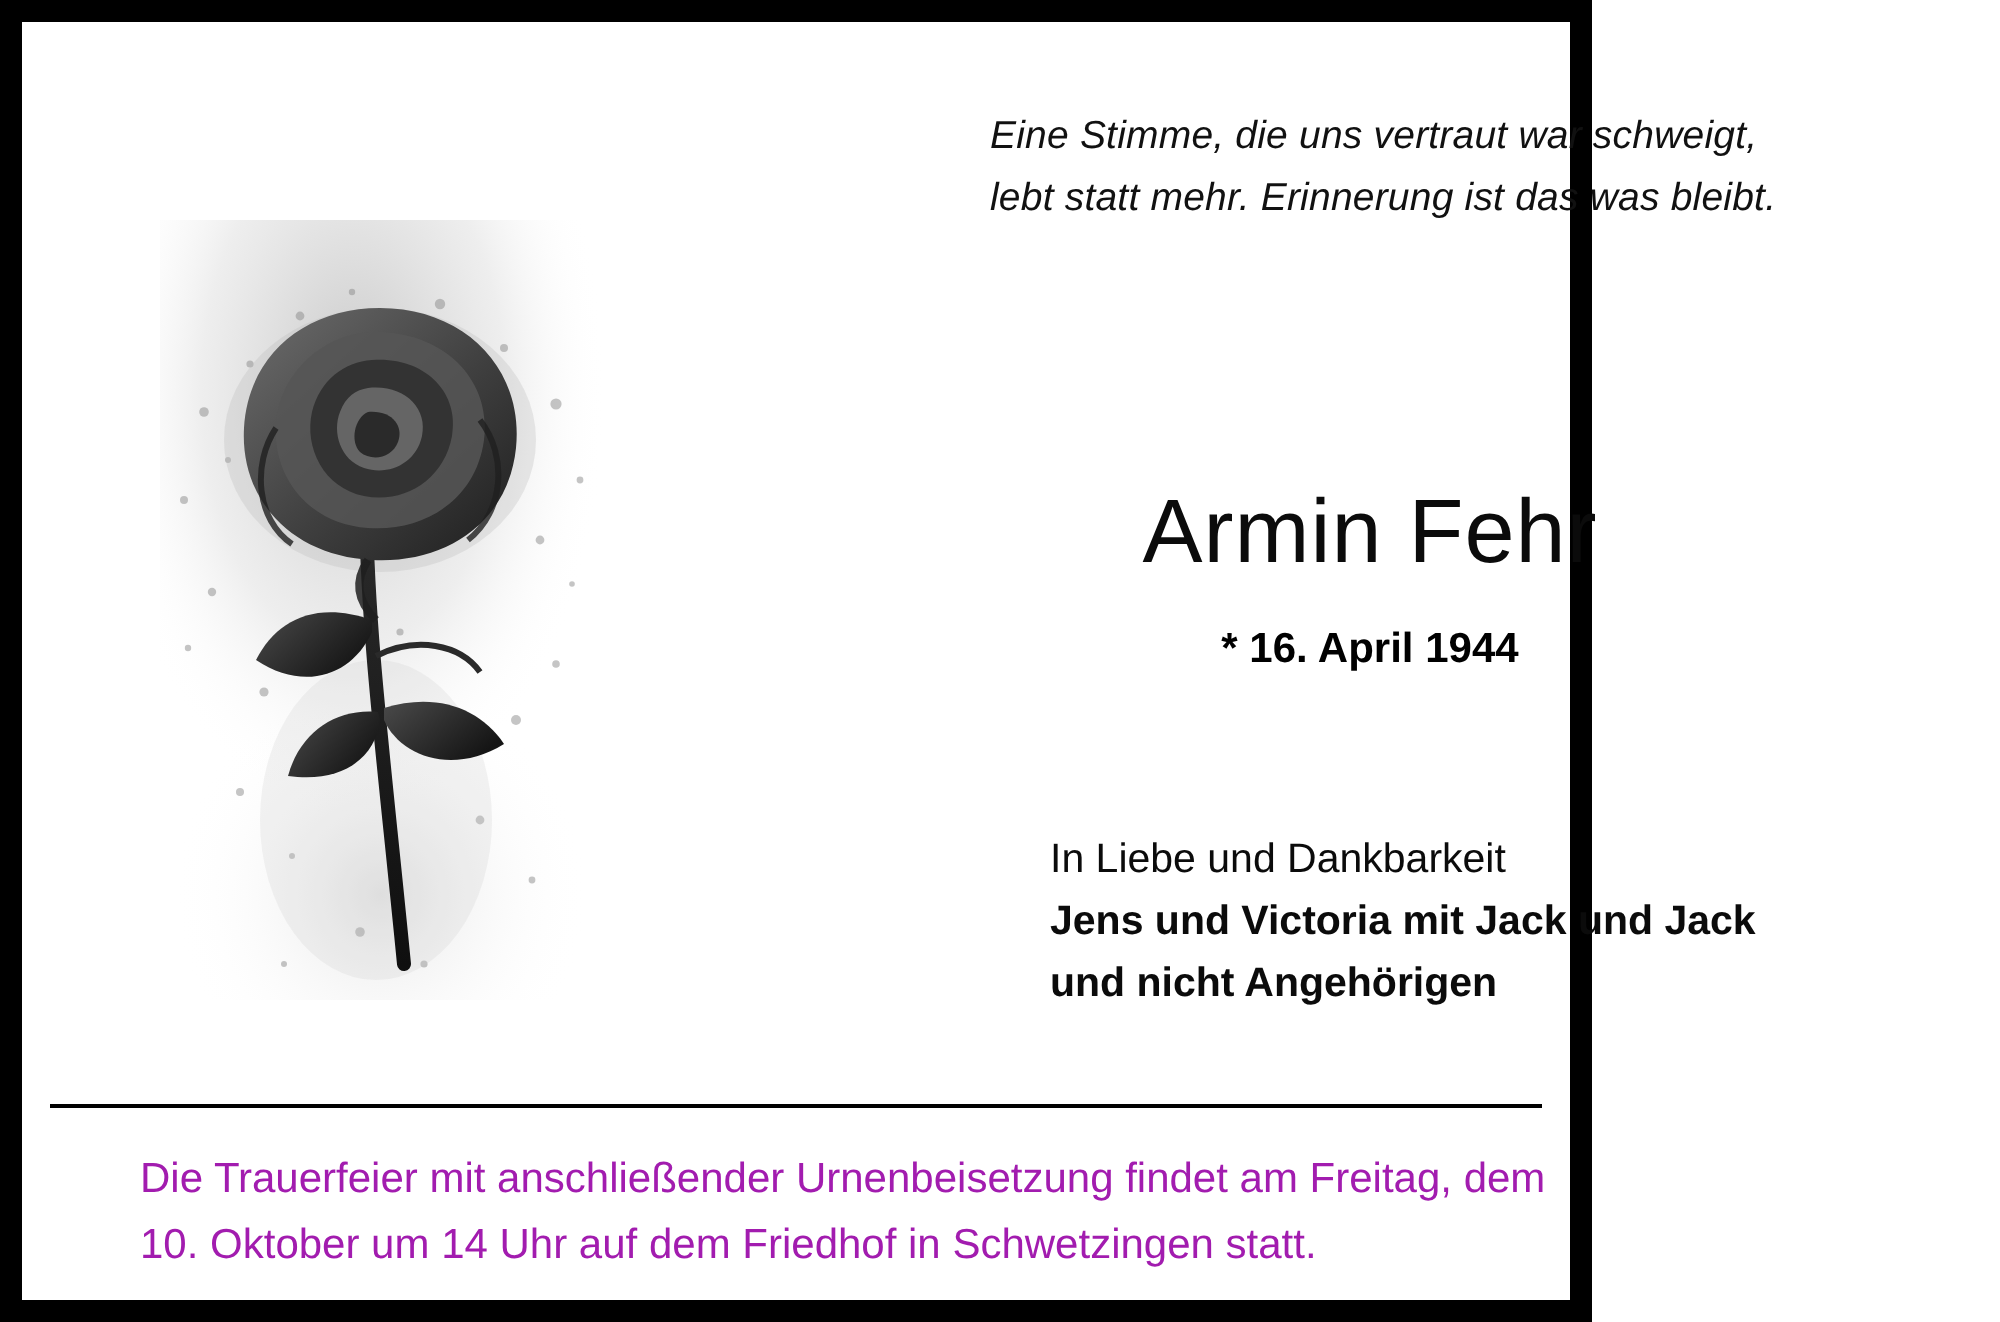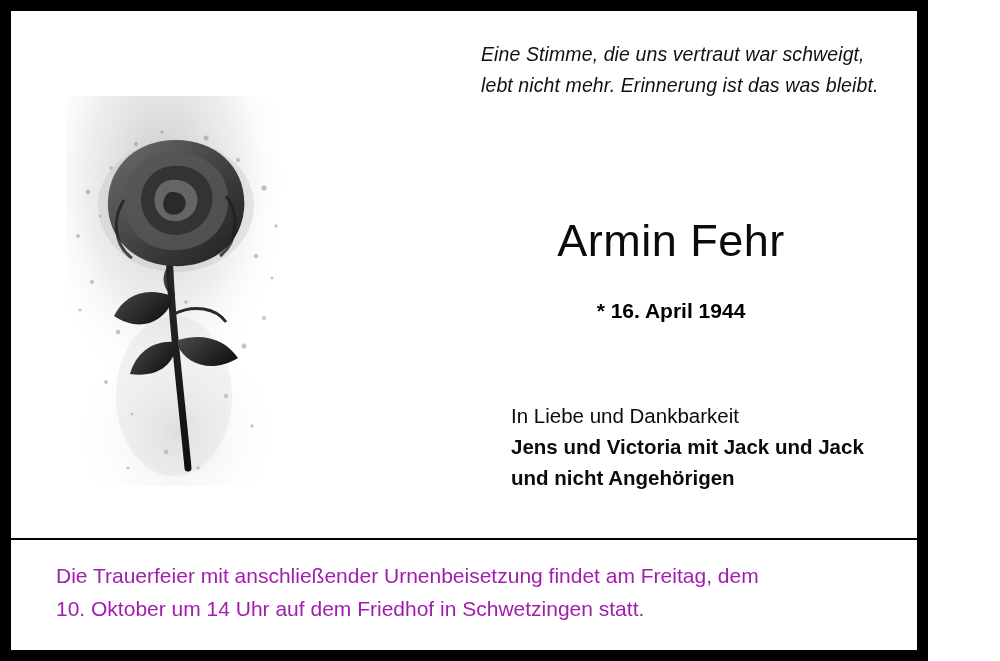--- a/index.html
+++ b/index.html
@@ -9,25 +9,25 @@
   }
   body {
     width: 1000px;
     height: 661px;
     font-family: "Liberation Sans", sans-serif;
     overflow: hidden;
   }
   .notice {
     position: relative;
     box-sizing: border-box;
-    width: 928px;
+    width: 796px;
     height: 661px;
     background: #ffffff;
     border: 11px solid #000000;
-    padding: 0;
+    padding: 14px;
   }
   .inner {
     position: relative;
     width: 100%;
     height: 100%;
     background: #ffffff;
   }
 
   
   .verse {
@@ -51,21 +51,21 @@
     top: 85px;
     width: 230px;
     height: 390px;
   }
   .rose-wrap svg { display: block; }
 
   
   .deceased-name {
     position: absolute;
     left: 380px;
-    top: 204px;
+    top: 215px;
     width: 560px;
     text-align: center;
     font-size: 45px;
     font-weight: 400;
     color: #0b0b0b;
     letter-spacing: 0.5px;
   }
   .dates {
     position: absolute;
     left: 380px;
@@ -117,21 +117,21 @@
   .footer div { white-space: nowrap; }
 </style>
 </head>
 <body>
 
 <div class="notice">
   <div class="inner">
 
     <div class="verse">
       <div>Eine Stimme, die uns vertraut war schweigt,</div>
-      <div>lebt nicht mehr. Erinnerung ist das was bleibt.</div>
+      <div>lebt statt mehr. Erinnerung ist das was bleibt.</div>
     </div>
 
     <div class="rose-wrap">
       <svg width="230" height="390" viewBox="0 0 230 390" xmlns="http://www.w3.org/2000/svg">
         <defs>
           <radialGradient id="splatter" cx="42%" cy="22%" r="55%">
             <stop offset="0%" stop-color="#9a9a9a" stop-opacity="0.55"></stop>
             <stop offset="60%" stop-color="#c2c2c2" stop-opacity="0.28"></stop>
             <stop offset="100%" stop-color="#ffffff" stop-opacity="0"></stop>
           </radialGradient>

